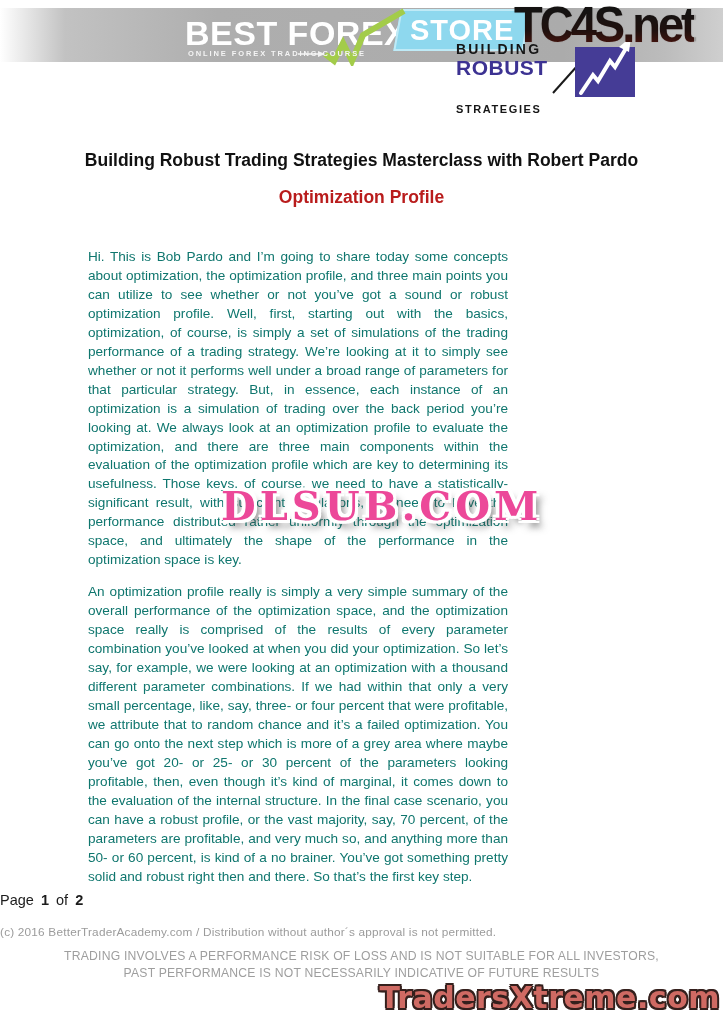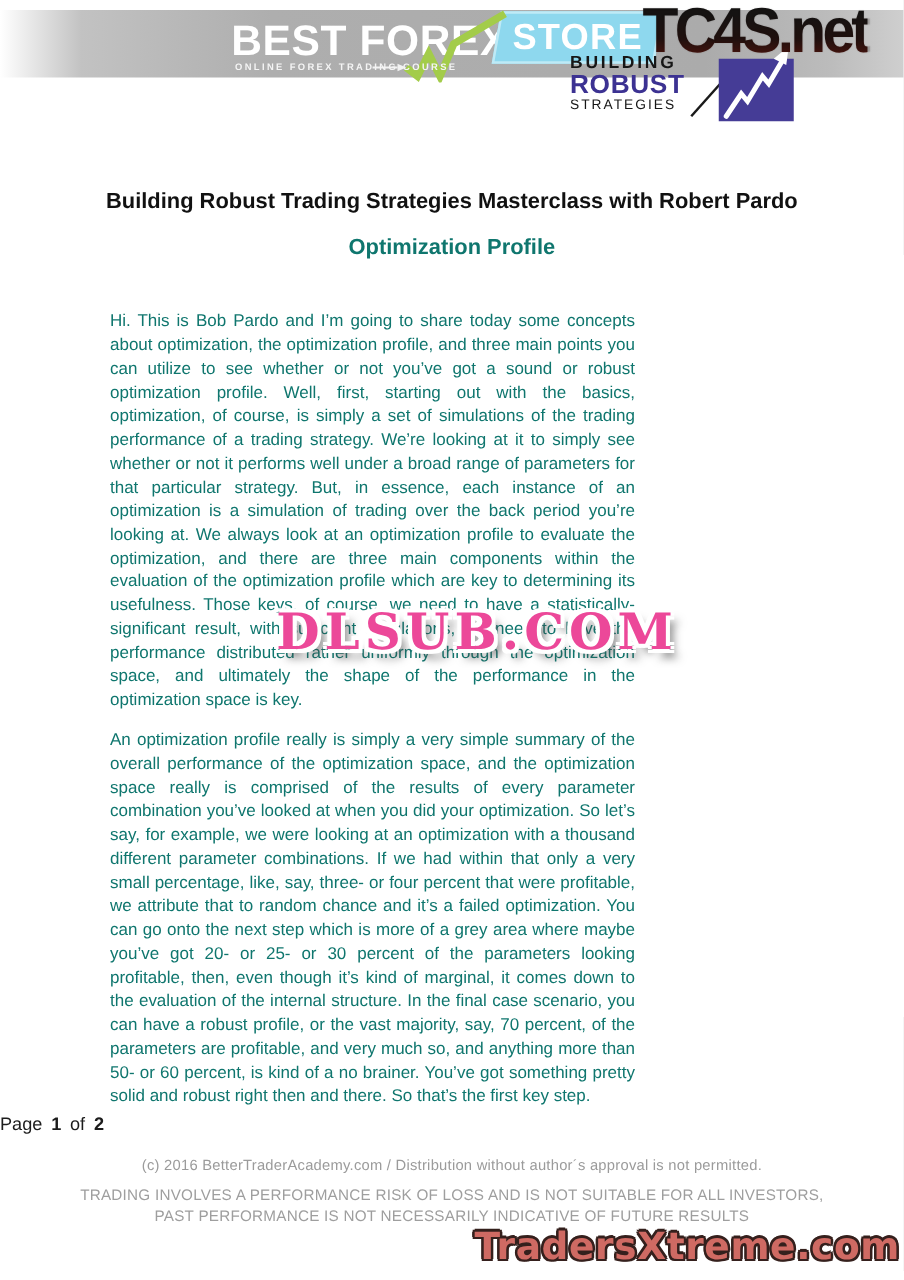--- a/index.html
+++ b/index.html
@@ -36,31 +36,31 @@
     font-size:47px;font-weight:800;letter-spacing:-3px;white-space:nowrap;
     transform:scaleY(1.08);transform-origin:top left;
     background:linear-gradient(180deg,#161616 30%,#241210 62%,#5c1811 88%,#4a120c 100%);
     -webkit-background-clip:text;background-clip:text;color:transparent;
     text-shadow:0 0 1px rgba(20,10,8,.25);
   }
   
   .brs{position:absolute;left:456px;top:42px;width:190px;}
   .brs-building{font-size:14px;font-weight:bold;letter-spacing:2.2px;color:#161616;line-height:15px;}
   .brs-robust{font-size:21px;font-weight:bold;letter-spacing:.5px;color:#3c3292;line-height:21px;}
-  .brs-strategies{font-size:11px;font-weight:400;letter-spacing:1.6px;color:#161616;line-height:13px;}
+  .brs-strategies{font-size:11px;font-weight:700;letter-spacing:1.6px;color:#161616;line-height:13px;margin-top:25px;}
   .brs-masterclass{font-size:17px;font-weight:bold;letter-spacing:4.2px;color:#111;line-height:18px;margin-top:1px;white-space:nowrap;}
   .brs-art{position:absolute;left:450px;top:35px;}
   
   .doc-title{
     position:absolute;left:0;top:150px;width:723px;text-align:center;
     font-size:17.5px;font-weight:bold;color:#111;
   }
   .doc-subtitle{
     position:absolute;left:0;top:187px;width:723px;text-align:center;
-    font-size:17.5px;font-weight:bold;color:#0f766e;
+    font-size:17.5px;font-weight:bold;color:#b91c1c;
   }
   
   .transcript{position:absolute;left:88px;top:248px;width:550px;display:flex;}
   .speaker{width:130px;flex:none;font-size:14.5px;font-weight:bold;color:#111;}
   .speech{width:420px;flex:none;}
   .speech p{
     margin:0 0 13px 0;font-size:13.6px;line-height:18.95px;
     text-align:justify;color:#0f766e;
   }
   
@@ -75,21 +75,21 @@
     text-align: center;
   }
   
   .page-num{
     position:absolute;left:0;top:892px;width:705px;text-align:left;
     font-size:14.5px;color:#1c1c1c;
   }
   .page-num .sep{margin:0 3px;}
   .pg-bold{font-weight:bold;}
   .copyright{
-    position:absolute;left:0;top:925px;width:723px;text-align:center;
+    position:absolute;left:0;top:925px;width:723px;text-align:left;
     font-size:11.8px;color:#9b9b9b;letter-spacing:.2px;
   }
   .disclaimer{
     position:absolute;left:0;top:948px;width:723px;text-align:center;
     font-size:12.2px;line-height:16.5px;color:#9e9e9e;letter-spacing:.2px;
   }
   
   .txtreme{
     position:absolute;right:3px;top:980px;
     font-family:"DejaVu Sans",sans-serif;font-weight:bold;font-size:30px;letter-spacing:.5px;

